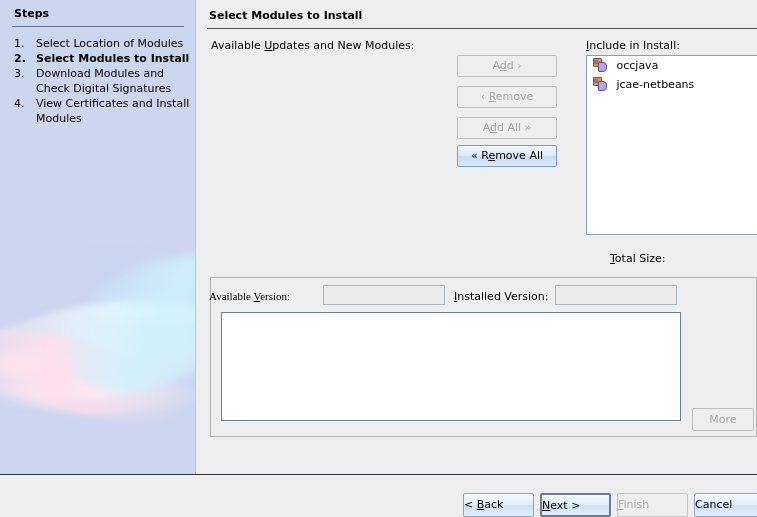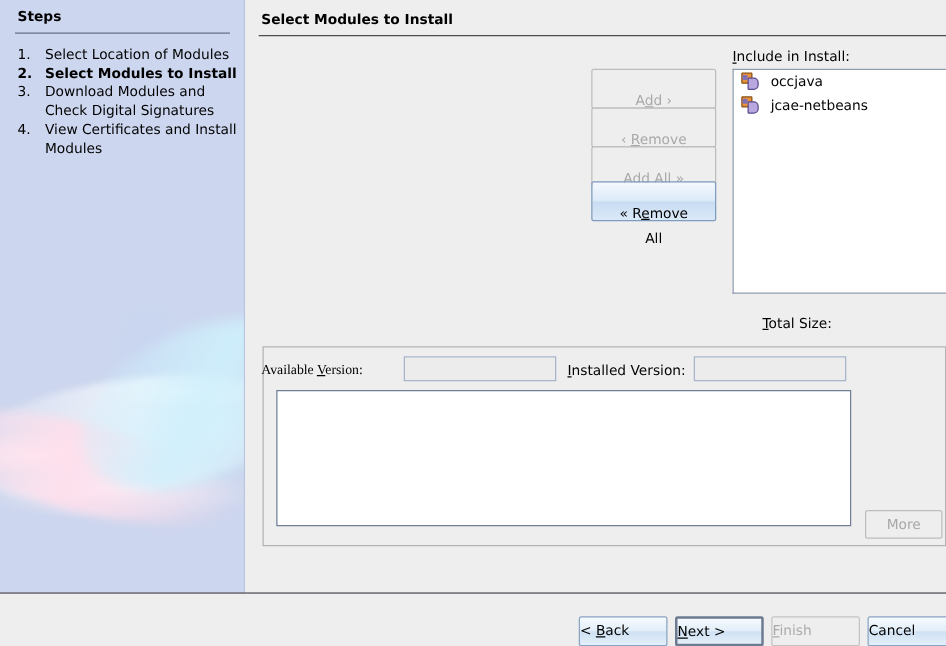--- a/index.html
+++ b/index.html
@@ -193,30 +193,30 @@
     left: 7px; top: 3px;
     width: 4px; height: 1px;
     background: #3a3a3a;
     box-shadow: 0 2px 0 0 #3a3a3a;
   }
   .tree-text { vertical-align: middle; }
 
   
   .xbtn {
     position: absolute;
-    left: 276px;
+    left: 260px;
     width: 100px;
     height: 22px;
     font-size: 11px;
     font-family: "DejaVu Sans", "Liberation Sans", sans-serif;
     box-sizing: border-box;
     text-align: center;
     line-height: 20px;
     border-radius: 2px;
-    padding: 15px;
+    padding: 0;
   }
   .xbtn.disabled {
     background: #eeeeee;
     border: 1px solid #bdbdbd;
     color: #a8a8a8;
   }
   .xbtn.enabled {
     background: linear-gradient(180deg, #f4f8fd 0%, #dceaf8 48%, #c8dcf2 52%, #dbe9f8 100%);
     border: 1px solid #7d9cc0;
     color: #000000;
@@ -425,20 +425,21 @@
       </div>
 
     </div>
   </div>
 
   <div id="main">
 
     <div id="panel-title">Select Modules to Install</div>
     <div id="panel-rule"></div>
 
+    <div class="field-label" id="avail-label">Available <span class="u">U</span>pdates and New Modules:</div>
 
 
     <div class="xbtn disabled" id="btn-add">
       <span>A<span class="u">d</span>d ›</span>
     </div>
     <div class="xbtn disabled" id="btn-remove">
       <span>‹ <span class="u">R</span>emove</span>
     </div>
     <div class="xbtn disabled" id="btn-add-all">
       <span>A<span class="u">d</span>d All »</span>

